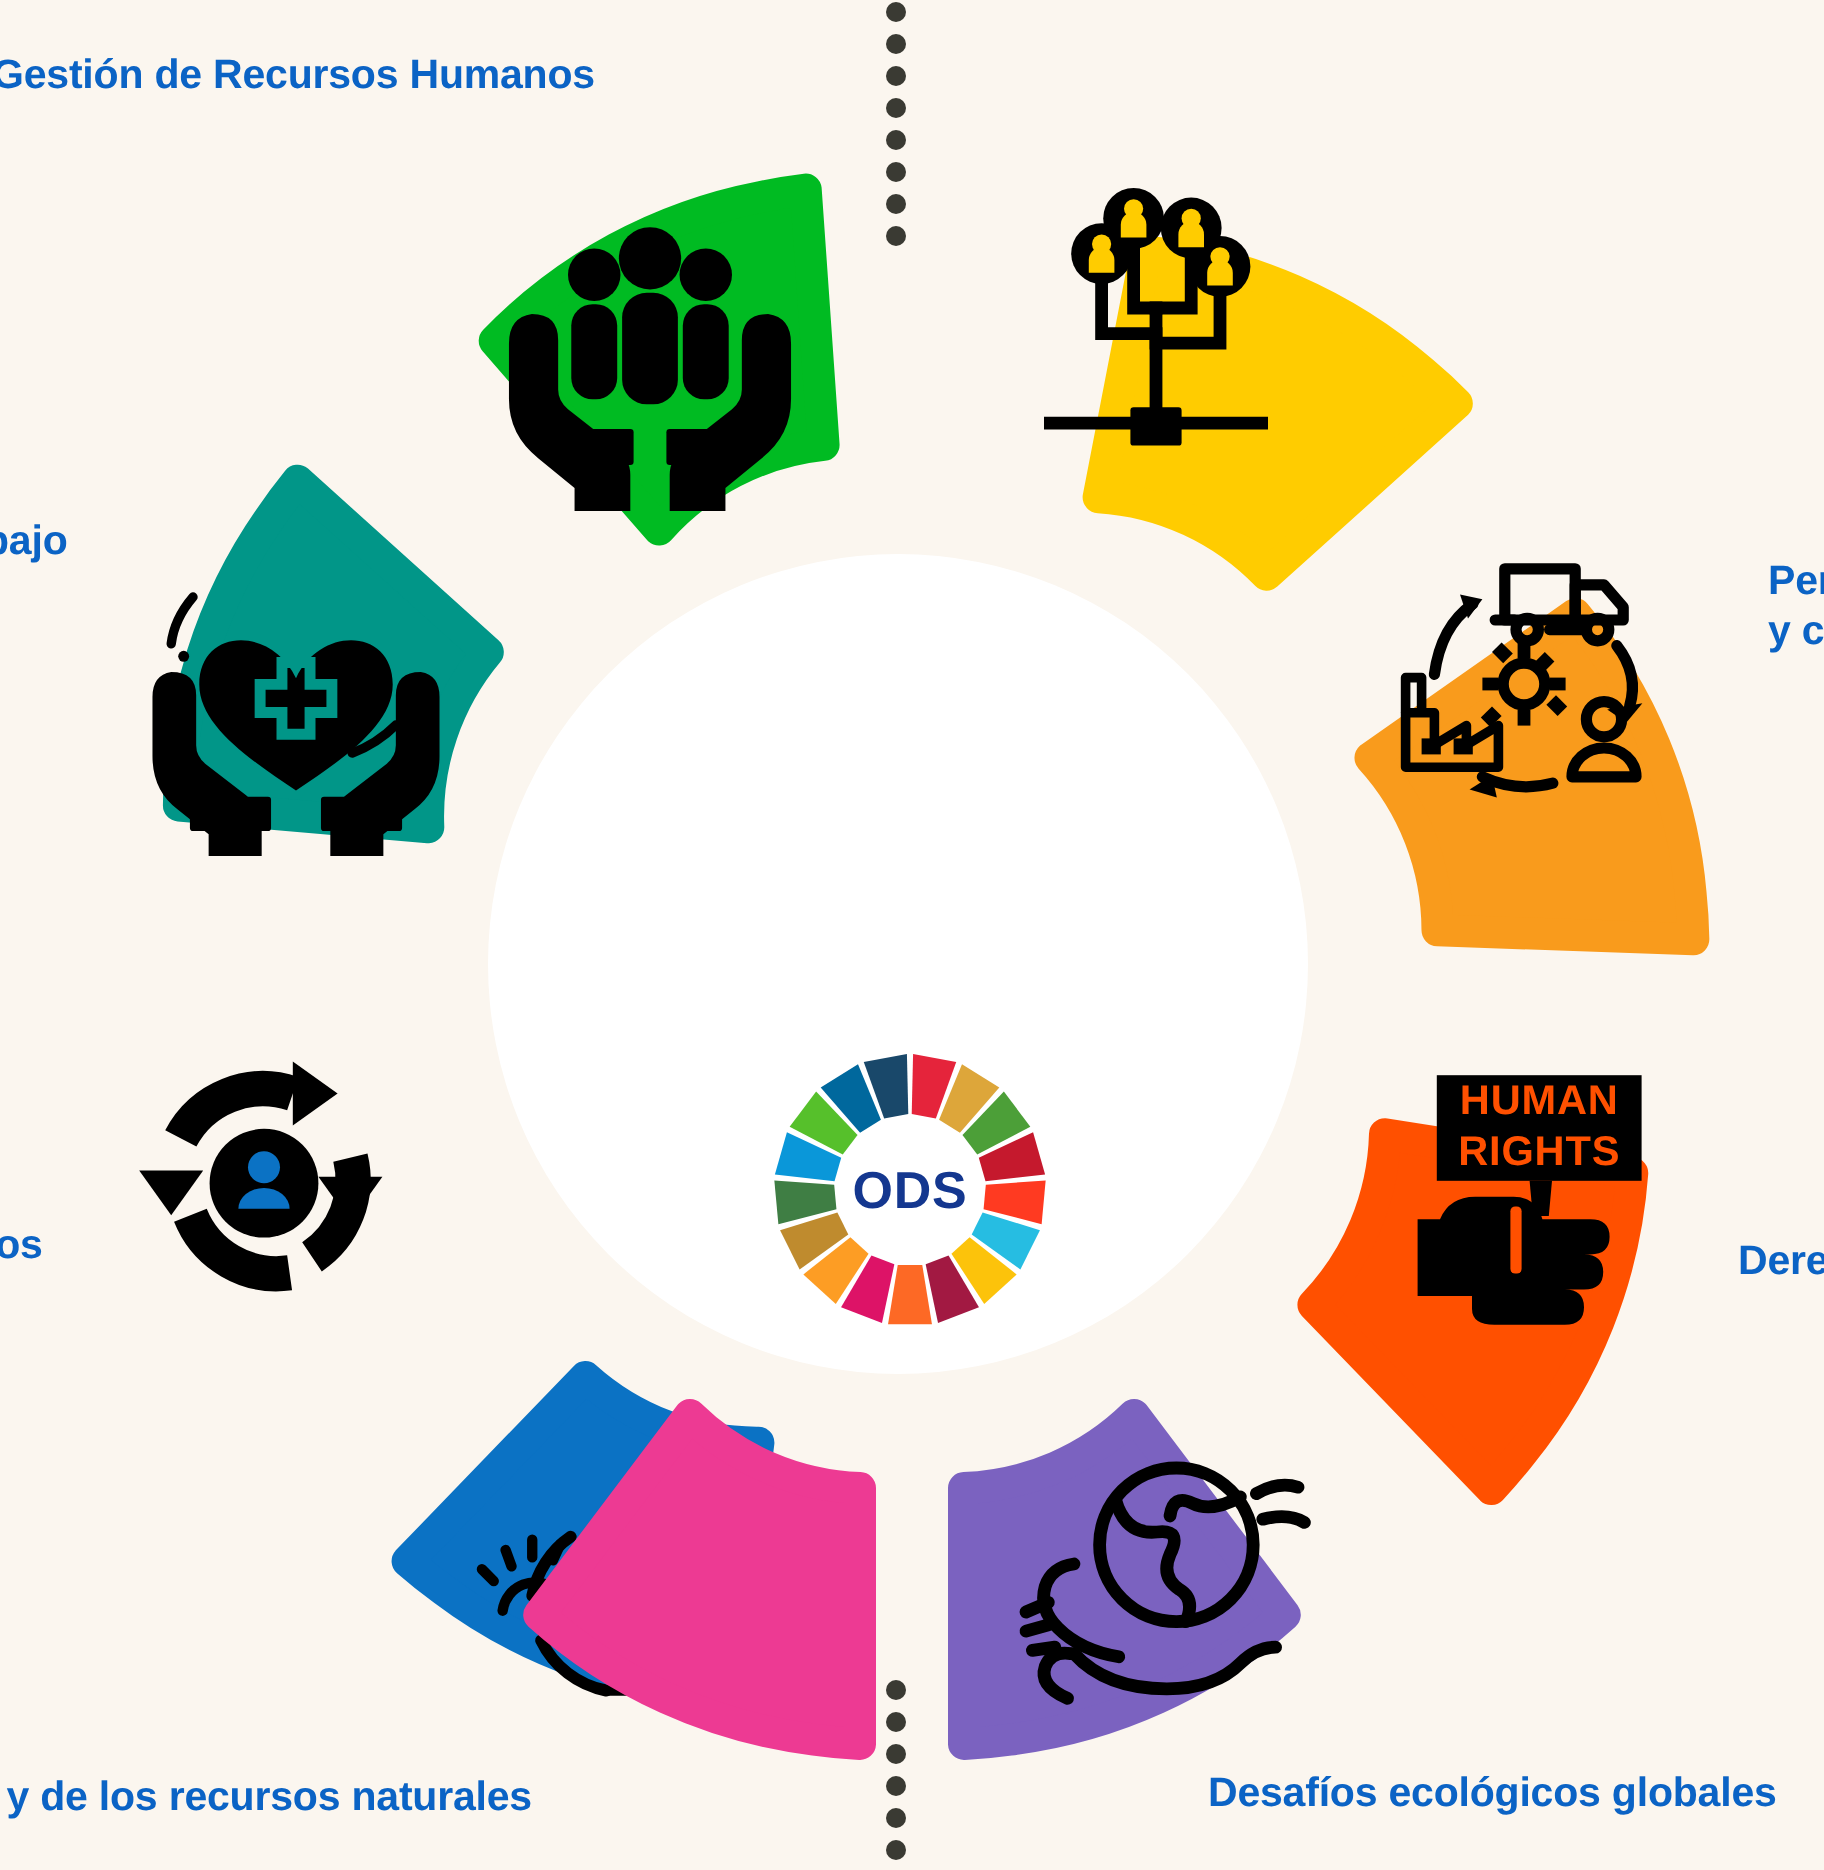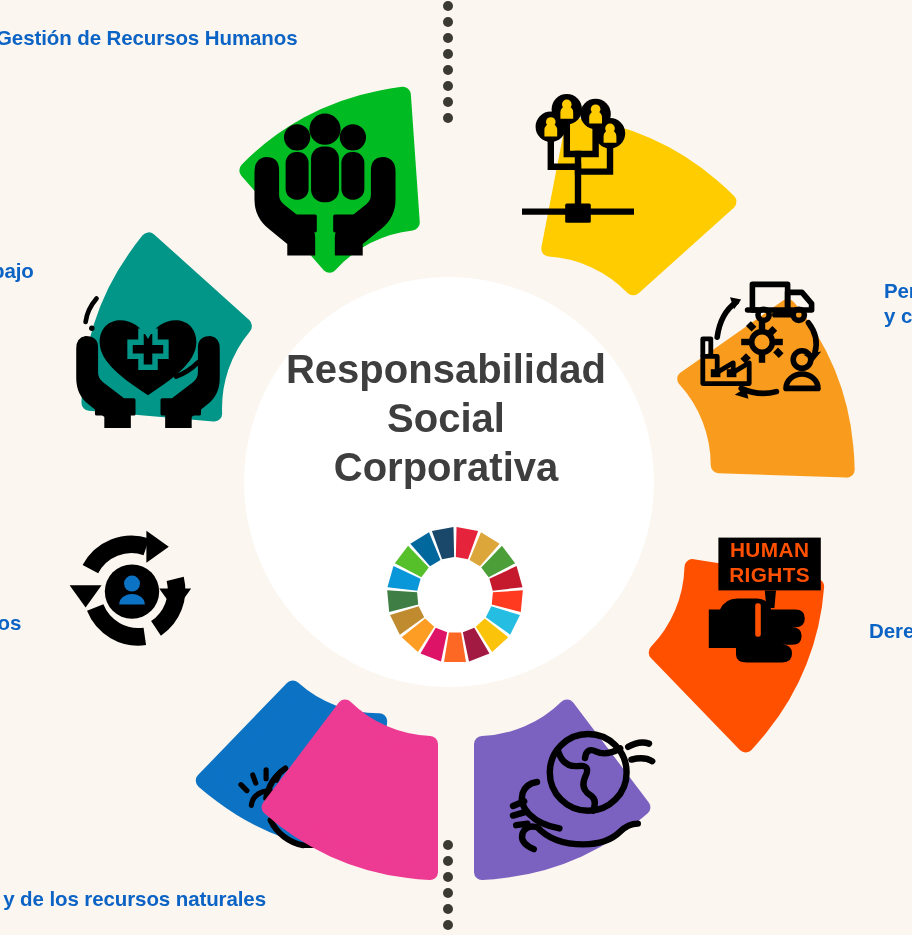--- a/index.html
+++ b/index.html
@@ -427,37 +427,36 @@
        L -44.66 -51.28
        L -26.00 -62.83
        L -14.53 -35.11 Z" fill="#00689D"></path>
         <path d="M -12.92 -35.74
        L -23.12 -63.95
        L -1.54 -67.98
        L -0.86 -37.99 Z" fill="#19486A"></path>
       </g>
   </svg>
 
-  <div class="center-title">
-    <div>Responsabilidad</div>
-    <div>Social</div>
-    <div>Corporativa</div>
+
+  <div class="ods-wrap">
+    <div class="ods-text">ODS</div>
   </div>
-
 
   <div class="label" style="left:-4px;top:25px;">Gestión de Recursos Humanos</div>
 
 
   <div class="label" style="left:884px;top:278px;text-align:left;">
     <div>Per</div>
     <div>y co</div>
   </div>
 
   <div class="label" style="left:869px;top:618px;">Dere</div>
 
+  <div class="label" style="left:604px;top:884px;">Desafíos ecológicos globales</div>
 
   <div class="label" style="left:-8px;top:886px;">l y de los recursos naturales</div>
 
   <div class="label" style="left:-8px;top:610px;">ios</div>
 
   <div class="label" style="left:-8px;top:258px;">bajo</div>
 
 </div>
 
 </body></html>

